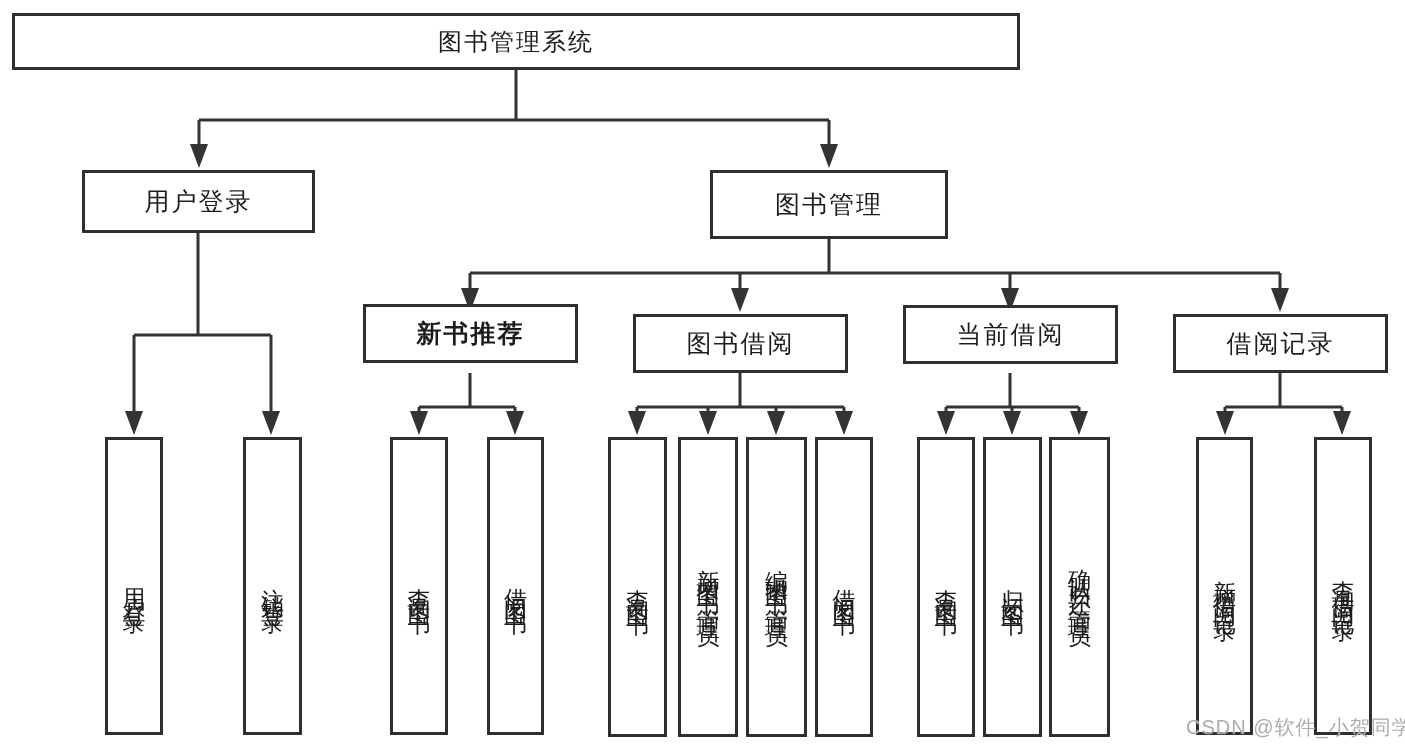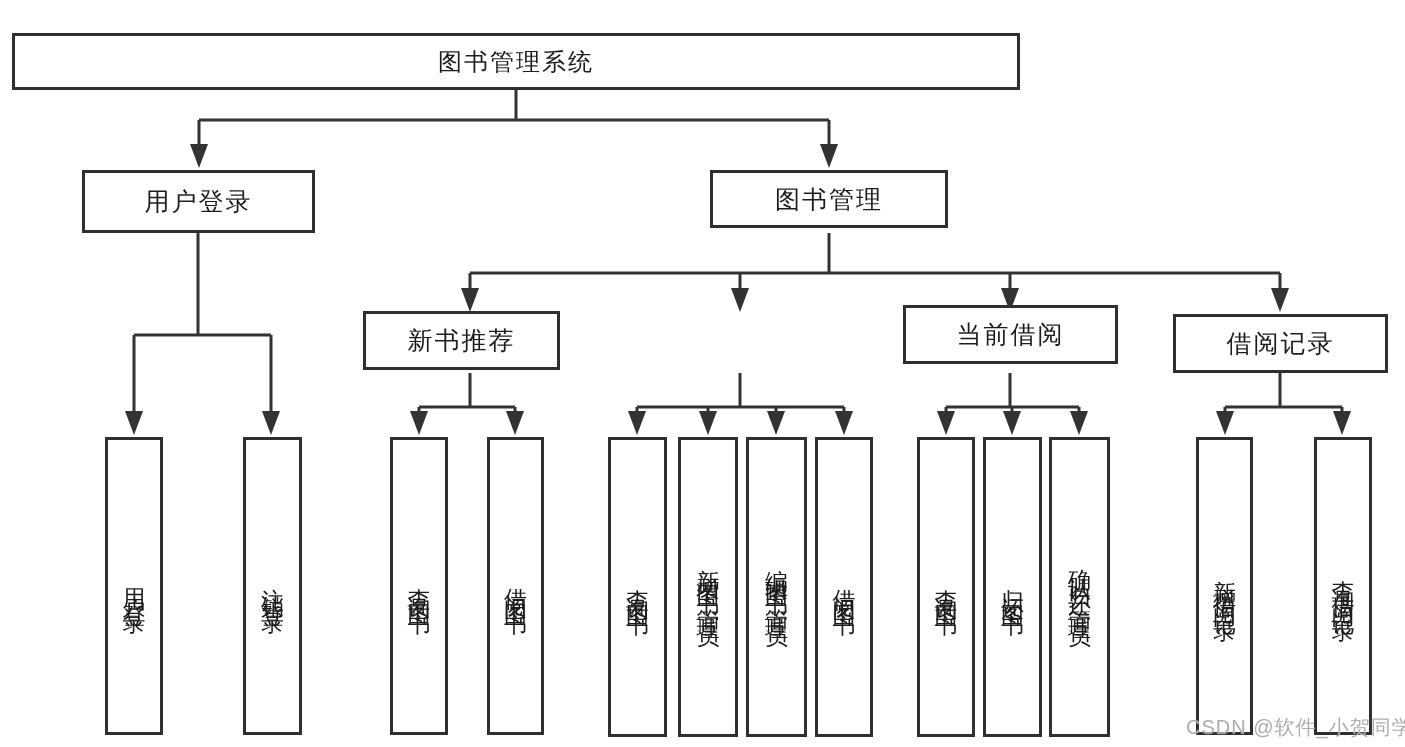--- a/index.html
+++ b/index.html
@@ -121,26 +121,27 @@
       <polygon points="1070,411 1088,411 1079,435"></polygon>
     </g>
 
     <g>
       <path d="M1280 373 V407 M1225 407 H1342 M1225 407 V415 M1342 407 V415"></path>
       <polygon points="1216,411 1234,411 1225,435"></polygon>
       <polygon points="1333,411 1351,411 1342,435"></polygon>
     </g>
   </svg>
 
-  <div class="node h root" style="left:12px; top:13px; width:1008px; height:57px;margin-top:20px;">图书管理系统</div>
+  <div class="node h root" style="left:12px; top:13px; width:1008px; height:57px;">图书管理系统</div>
 
   <div class="node h" style="left:82px; top:170px; width:233px; height:63px;">用户登录</div>
-  <div class="node h" style="left:710px; top:170px; width:238px; height:58px;">图书管理</div>
+  <div class="node h" style="left:710px; top:170px; width:238px; height:69px;">图书管理</div>
 
-  <div class="node h" style="left:363px; top:311px; width:197px; height:59px;">新书推荐</div>
+  <div class="node h" style="left:363px; top:304px; width:215px; height:59px;font-weight:bold;">新书推荐</div>
+  <div class="node h" style="left:633px; top:314px; width:215px; height:59px;">图书借阅</div>
   <div class="node h" style="left:903px; top:305px; width:215px; height:59px;">当前借阅</div>
   <div class="node h" style="left:1173px; top:314px; width:215px; height:59px;">借阅记录</div>
 
   <div class="node leaf" style="left:105px; top:437px; width:58px; height:298px;">
     <span>用户登录</span>
   </div>
   <div class="node leaf" style="left:243px; top:437px; width:59px; height:298px;">
     <span>注销登录</span>
   </div>
 

